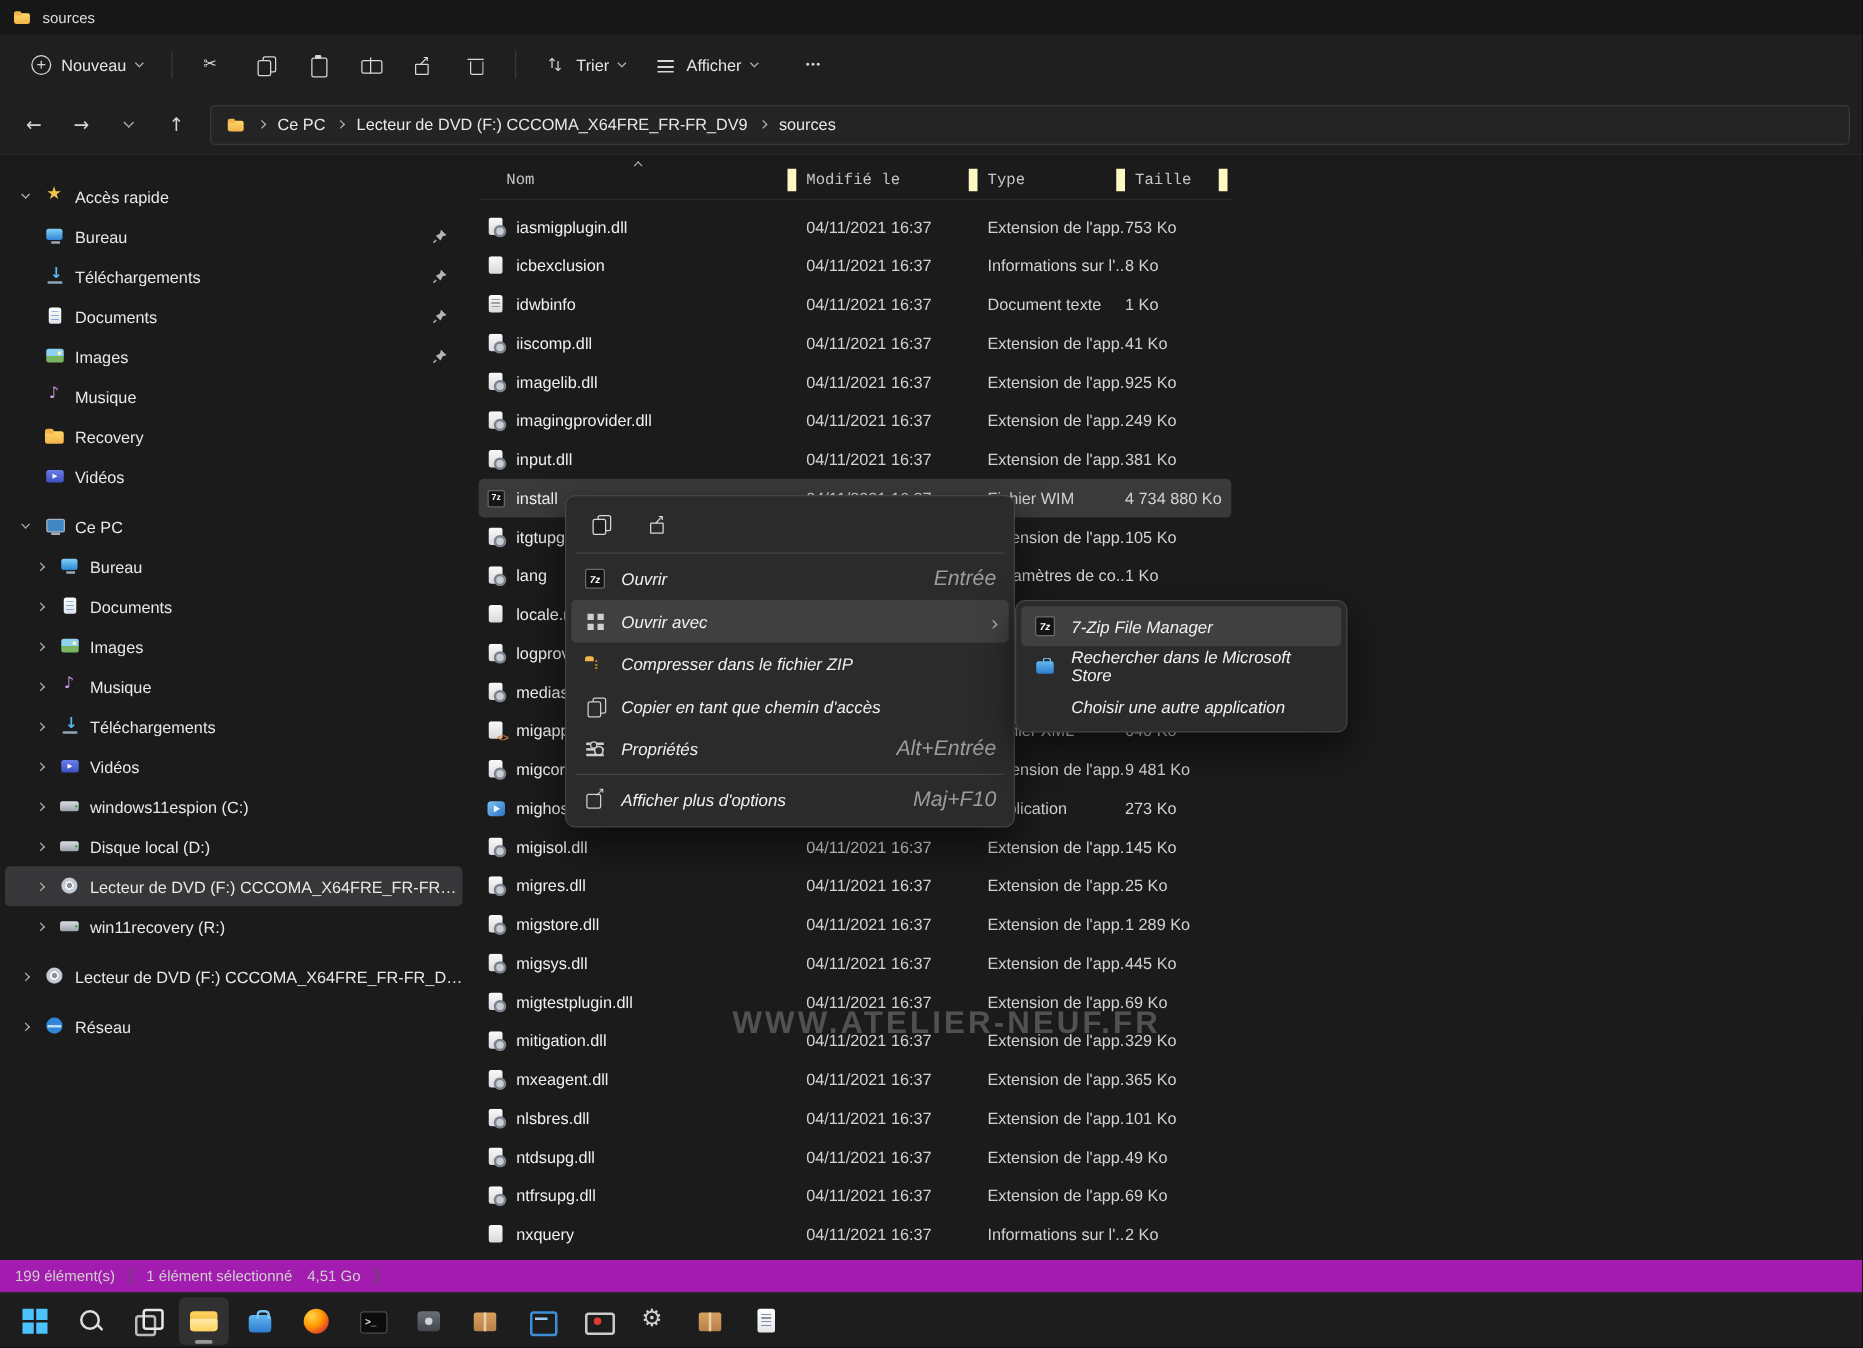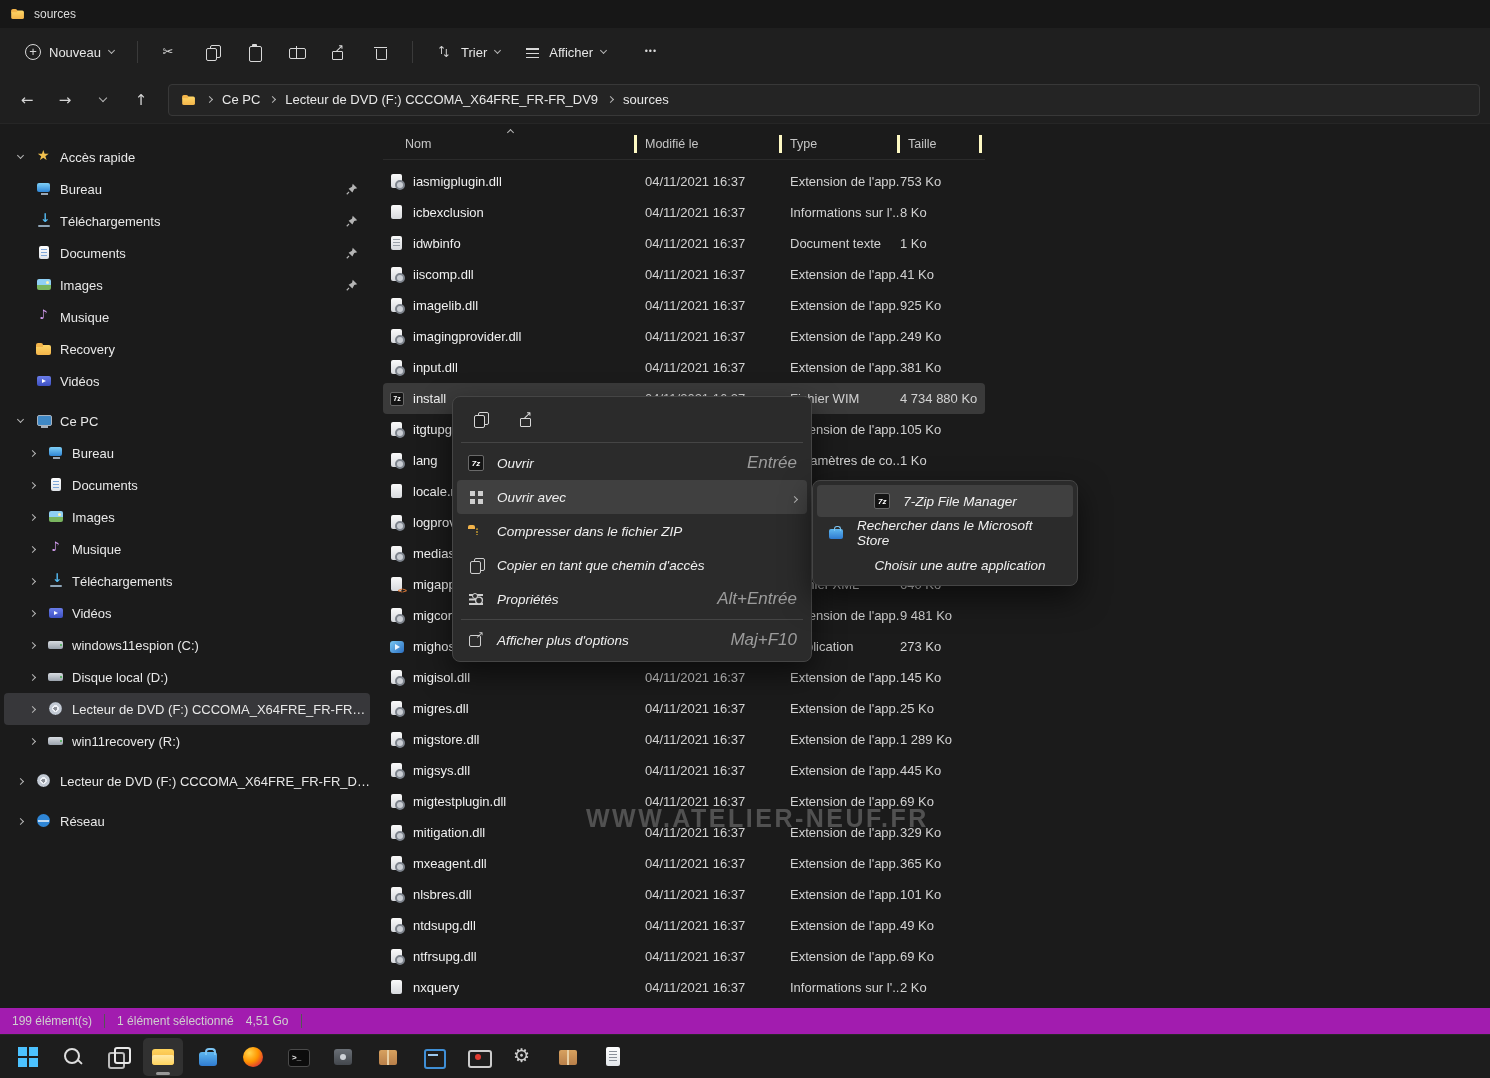--- a/index.html
+++ b/index.html
@@ -23,21 +23,21 @@
 
   
   .chev { width:6px; height:6px; border-right:1.4px solid #b5b5b5; border-bottom:1.4px solid #b5b5b5; display:inline-block; flex:none; }
   .chev.r { transform:rotate(-45deg); }
   .chev.d { transform:rotate(45deg); margin-top:-3px; }
   .chev.u { transform:rotate(-135deg); margin-top:3px; }
   .chev.sm { width:5px; height:5px; }
 
   
   .listhead { position:absolute; left:383px; top:128px; width:602px; height:32px; display:flex; align-items:center; font-size:12.5px; color:#c6c6c6; border-bottom:1px solid #2b2b2b; }
-  .hc { height:18px; display:flex; align-items:center; border-right:3px solid #fef9c3; }
+  .hc { height:18px; display:flex; align-items:center; border-right:7px solid #fef9c3;font-family:Liberation Mono, monospace; }
   .hc-name { width:254px; padding-left:22px; }
   .hc-date { width:145px; padding-left:8px; }
   .hc-type { width:118px; padding-left:8px; }
   .hc-size { width:82px;  padding-left:8px; }
   .sortcaret { position:absolute; left:508px; top:127px; }
 
   
   .sidebar { position:absolute; left:0; top:141px; width:374px; bottom:70px; overflow:hidden; }
   .side-item { display:flex; align-items:center; height:32px; gap:8px; padding-left:8px; margin:0 4px; border-radius:4px; font-size:13px; color:#e8e8e8; }
   .side-item.selected { background:#37373a; }
@@ -116,21 +116,21 @@
 
   
   .ctx { position:absolute; background:#2b2b2b; border:1px solid #454545; border-radius:8px; box-shadow:0 12px 30px rgba(0,0,0,.55); padding:4px; }
   .ctx-main { left:452px; top:396px; width:360px; z-index:10; }
   .ctx-sub { left:812px; top:480px; width:266px; z-index:11; }
   .ctx-iconrow { display:flex; gap:4px; padding:2px 2px 4px; }
   .ctx-qbtn { width:42px; height:32px; border-radius:4px; display:flex; align-items:center; justify-content:center; background:transparent; border:none; }
   .ctx-divider { height:1px; background:#454545; margin:3px 4px; }
   .ctx-item { display:flex; align-items:center; gap:12px; height:34px; padding:0 10px; border-radius:4px; font-size:13.5px; color:#f0f0f0;font-style:italic; }
   .ctx-item.hl { background:#404040; }
-  .ctx-sub .ctx-item { height:32px;justify-content:center; }
+  .ctx-sub .ctx-item { height:32px; }
   .ctx-shortcut { margin-left:auto; color:#9c9c9c; font-size:17px; }
   .ctx-arrow { margin-left:auto; }
 
   
   .mi { width:18px; height:18px; position:relative; flex:none; }
   .mi-7z::before { content:"7z"; position:absolute; inset:1px; background:#141414; border:1px solid #6a6a6a; border-radius:2px; color:#fff; font-size:8px; font-weight:700; display:flex; align-items:center; justify-content:center; }
   .mi-openwith::before { content:""; position:absolute; left:3px; top:3px; width:5px; height:5px; background:#cfcfcf; box-shadow:8px 0 0 #cfcfcf,0 8px 0 #cfcfcf,8px 8px 0 #cfcfcf; }
   .mi-zip::before { content:""; position:absolute; left:1px; top:5px; width:16px; height:10px; background:linear-gradient(#ffd767,#f3b44a); border-radius:2px; }
   .mi-zip::after { content:""; position:absolute; left:1px; top:3px; width:7px; height:4px; background:#f3b44a; border-radius:2px 2px 0 0; }
   .mi-zipline::before { content:""; position:absolute; left:8.5px; top:6px; width:2px; height:9px; background:repeating-linear-gradient(#9a7b2d 0 1.5px,transparent 1.5px 3px); z-index:1; }

